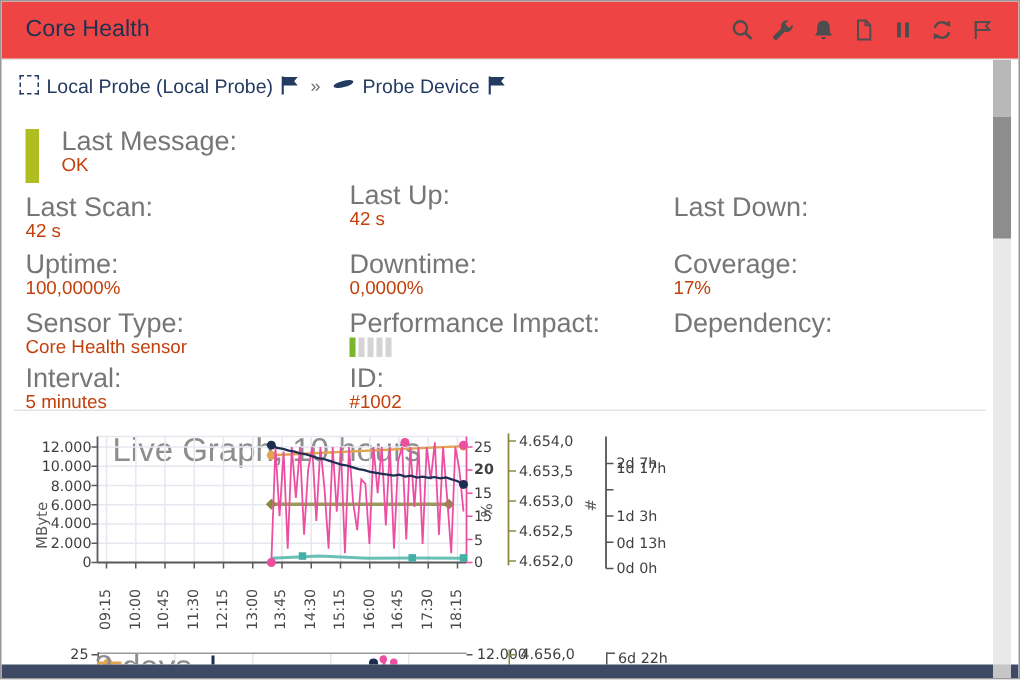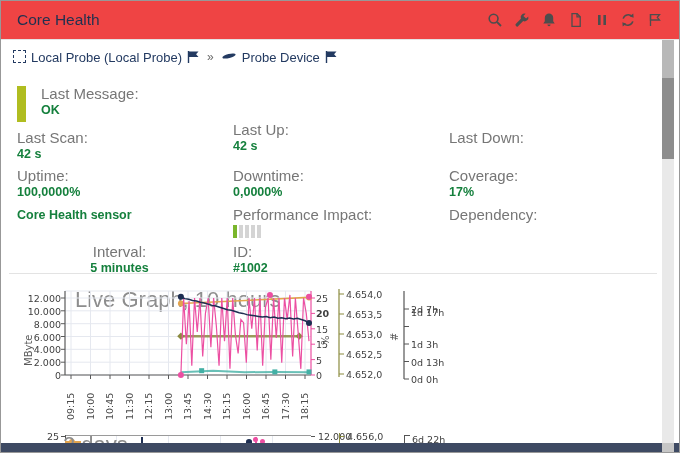--- a/index.html
+++ b/index.html
@@ -11,22 +11,22 @@
   .title{position:absolute;left:16px;top:10px;font-size:15.5px;font-weight:500;color:#1f3150;}
   .icons{position:absolute;right:16px;top:11px;display:flex;gap:11px;align-items:center;}
   .icons svg{display:block;}
   
   .breadcrumb{position:absolute;left:12px;top:49px;height:18px;display:flex;align-items:flex-start;gap:5px;
               font-size:13px;color:#233a61;}
   .probe-ico{width:11px;height:11px;border:1px dashed #233a61;}
   .crumb-sep{color:#6b6b6b;font-size:12px;padding:0 2px;}
   
   .status-bar{position:absolute;left:16px;top:85px;width:9px;height:36px;}
-  .lbl{color:#767676;font-size:15px;line-height:16px;}
-  .val{color:#15803d;font-size:12.5px;font-weight:bold;line-height:16px;min-height:16px;}
+  .lbl{color:#767676;font-size:18px;line-height:16px;}
+  .val{color:#c2410c;font-size:12.5px;font-weight:normal;line-height:16px;min-height:16px;}
   .status-text{position:absolute;left:40px;top:85px;}
   .cell{position:absolute;width:205px;}
   .impact{display:flex;gap:2px;margin-top:2px;}
   .impact div{width:4px;height:13px;}
   .divider{position:absolute;height:1px;background:#e3e3e3;}
   
   .chart-title{position:absolute;font-size:22px;color:#8d8d8d;z-index:1;white-space:nowrap;}
   .tick{position:absolute;font-family:"DejaVu Sans",sans-serif;font-size:9.5px;color:#3f3f3f;white-space:nowrap;}
   .tick.r{text-align:right;}
   .vlabel{position:absolute;writing-mode:vertical-rl;transform:rotate(180deg);
@@ -141,36 +141,37 @@
       </div>
       <div class="cell" style="left: 232px; top: 167px;">
         <div class="lbl">Downtime:</div>
         <div class="val">0,0000%</div>
       </div>
       <div class="cell" style="left: 448px; top: 167px;">
         <div class="lbl">Coverage:</div>
         <div class="val">17%</div>
       </div>
       <div class="cell" style="left: 16px; top: 206px;">
+        <div class="lbl">Sensor Type:</div>
         <div class="val">Core Health sensor</div>
       </div>
       <div class="cell" style="left: 232px; top: 206px;">
         <div class="lbl">Performance Impact:</div>
         <div class="impact">
           <div style="background: rgb(122, 182, 44);"></div>
           <div style="background: rgb(212, 212, 212);"></div>
           <div style="background: rgb(212, 212, 212);"></div>
           <div style="background: rgb(212, 212, 212);"></div>
           <div style="background: rgb(212, 212, 212);"></div>
         </div>
       </div>
       <div class="cell" style="left: 448px; top: 206px;">
         <div class="lbl">Dependency:</div>
       </div>
-      <div class="cell" style="left: 16px; top: 243px; text-align: center;">
+      <div class="cell" style="left: 16px; top: 243px;">
         <div class="lbl">Interval:</div>
         <div class="val">5 minutes</div>
       </div>
       <div class="cell" style="left: 232px; top: 243px;">
         <div class="lbl">ID:</div>
         <div class="val">#1002</div>
       </div>
     </div>
 
   <div class="divider" style="left:8px;top:272px;width:648px;"></div>

